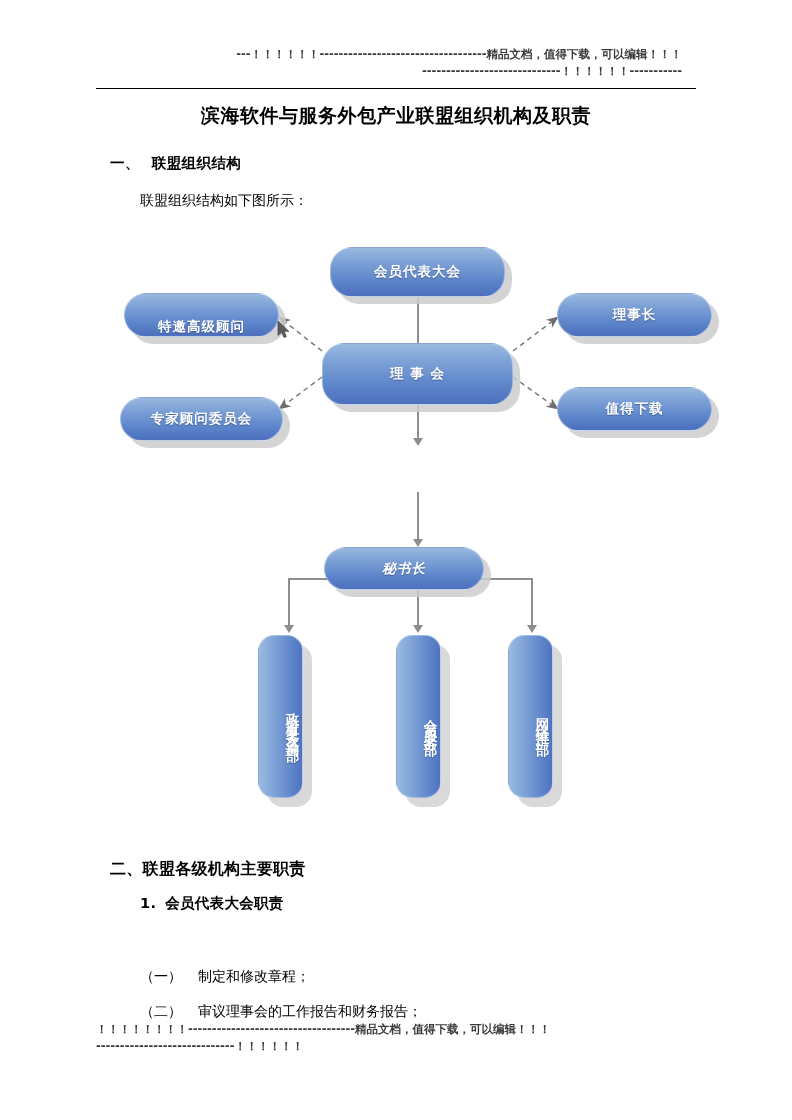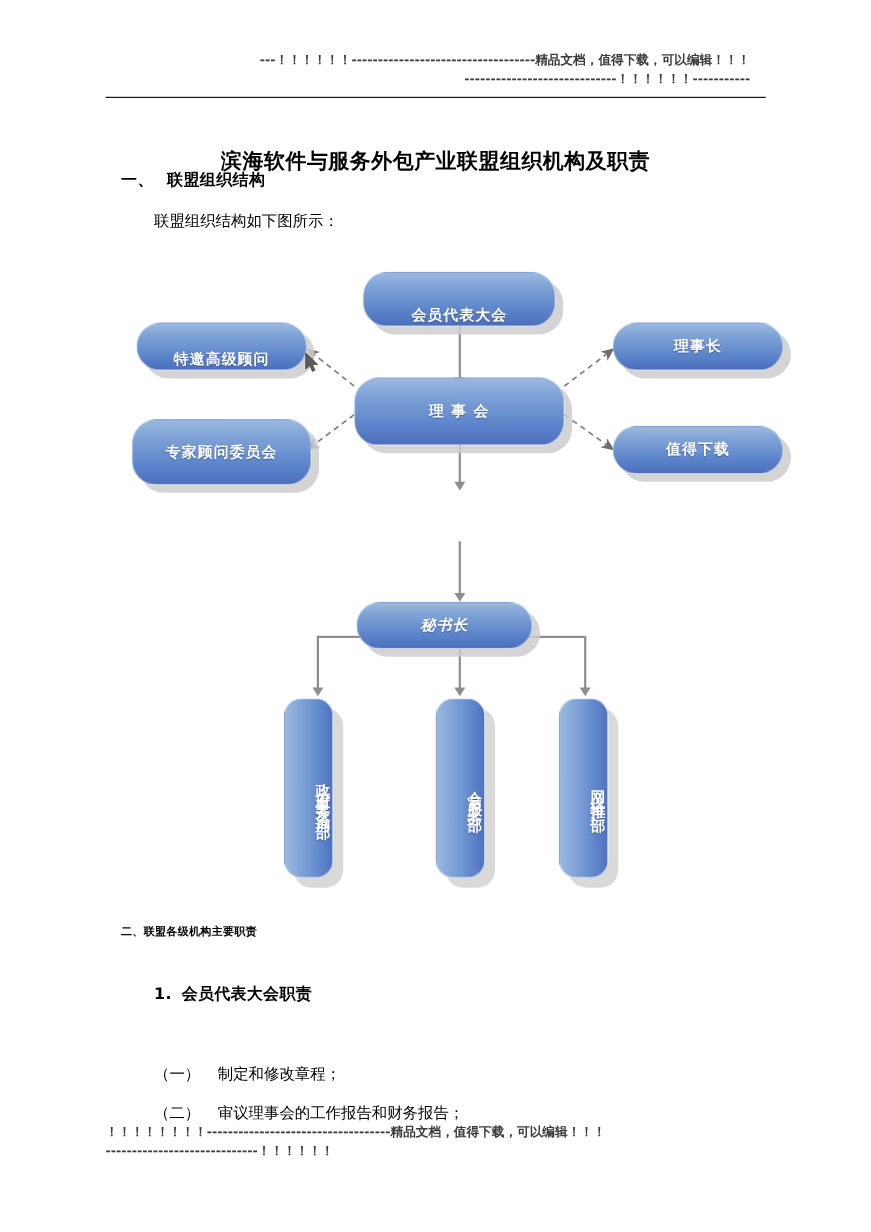--- a/index.html
+++ b/index.html
@@ -59,21 +59,20 @@
   
   .doc-title {
     position: absolute;
     left: 0;
     top: 103px;
     width: 792px;
     text-align: center;
     font-size: 19px;
     font-weight: bold;
     letter-spacing: 0.5px;
-    margin-top: 31px;
   }
 
   
   .h-sec1 {
     position: absolute;
     left: 110px;
     top: 154px;
     font-size: 14.5px;
     font-weight: bold;
     letter-spacing: 0.4px;
@@ -83,22 +82,22 @@
   .p-intro {
     position: absolute;
     left: 140px;
     top: 192px;
     font-size: 14px;
   }
 
   .h-sec2 {
     position: absolute;
     left: 110px;
-    top: 840px;
-    font-size: 10px;
+    top: 859px;
+    font-size: 16px;
     font-weight: bold;
     letter-spacing: 0.3px;
   }
   .h-sub1 {
     position: absolute;
     left: 140px;
     top: 894px;
     font-size: 14.5px;
     font-weight: bold;
     letter-spacing: 0.3px;
@@ -247,37 +246,37 @@
 
     <div class="ln v" style="left:417px; top:365px; height:5px;"></div>
     <div class="ln h" style="left:288px; top:353px; width:243px;"></div>
     <div class="ln v" style="left:288px; top:353px; height:52px;"></div>
     <div class="ln v" style="left:417px; top:368px; height:37px;"></div>
     <div class="ln v" style="left:531px; top:353px; height:52px;"></div>
     <div class="arrowhead" style="left:284px; top:400px;"></div>
     <div class="arrowhead" style="left:413px; top:400px;"></div>
     <div class="arrowhead" style="left:527px; top:400px;"></div>
 
-    <div class="node" style="left:330px; top:22px; width:175px; height:50px;align-items:flex-end;">
+    <div class="node" style="left:330px; top:22px; width:175px; height:50px;">
       <span>会员代表大会</span>
     </div>
 
     <div class="node" style="left:124px; top:68px; width:155px; height:44px;align-items:flex-end;">
       <span>特邀高级顾问</span>
     </div>
 
     <div class="node" style="left:322px; top:118px; width:191px; height:62px;">
       <span>理 事 会</span>
     </div>
 
     <div class="node" style="left:557px; top:68px; width:155px; height:44px;">
       <span>理事长</span>
     </div>
 
-    <div class="node" style="left:120px; top:156px; width:163px; height:60px;">
+    <div class="node" style="left:120px; top:172px; width:163px; height:44px;">
       <span>专家顾问委员会</span>
     </div>
 
     <div class="node" style="left:557px; top:162px; width:155px; height:44px;">
       <span>值得下载</span>
     </div>
 
 
     <div class="node" style="left:324px; top:322px; width:160px; height:43px;font-style:italic;">
       <span>秘书长</span>

